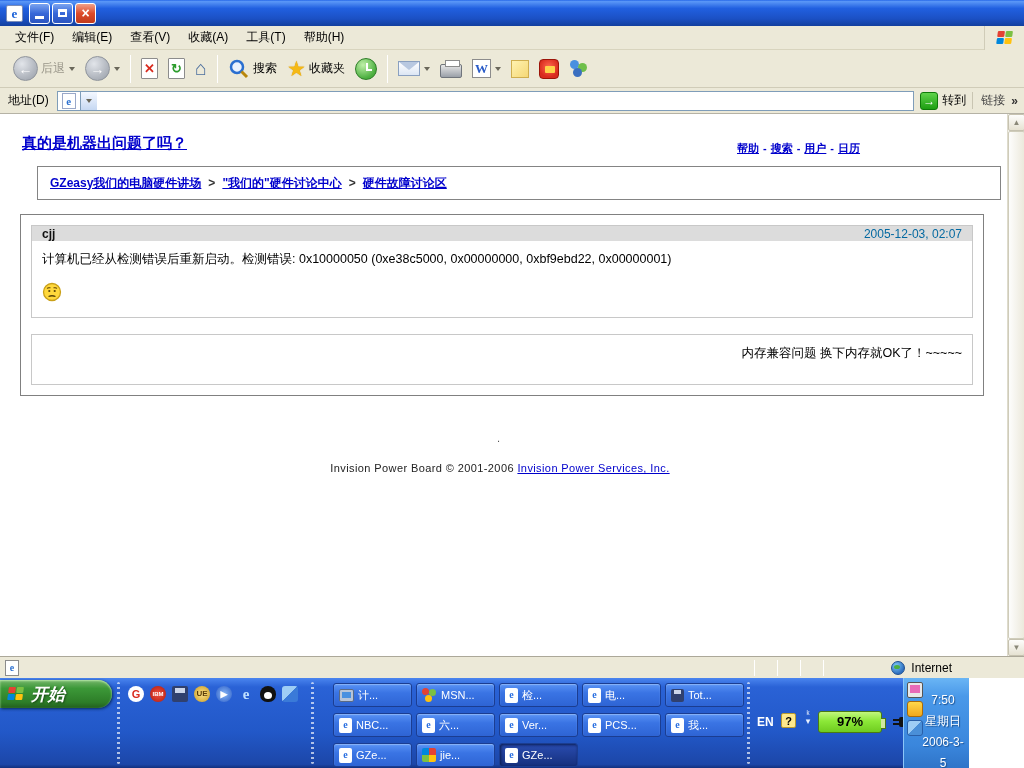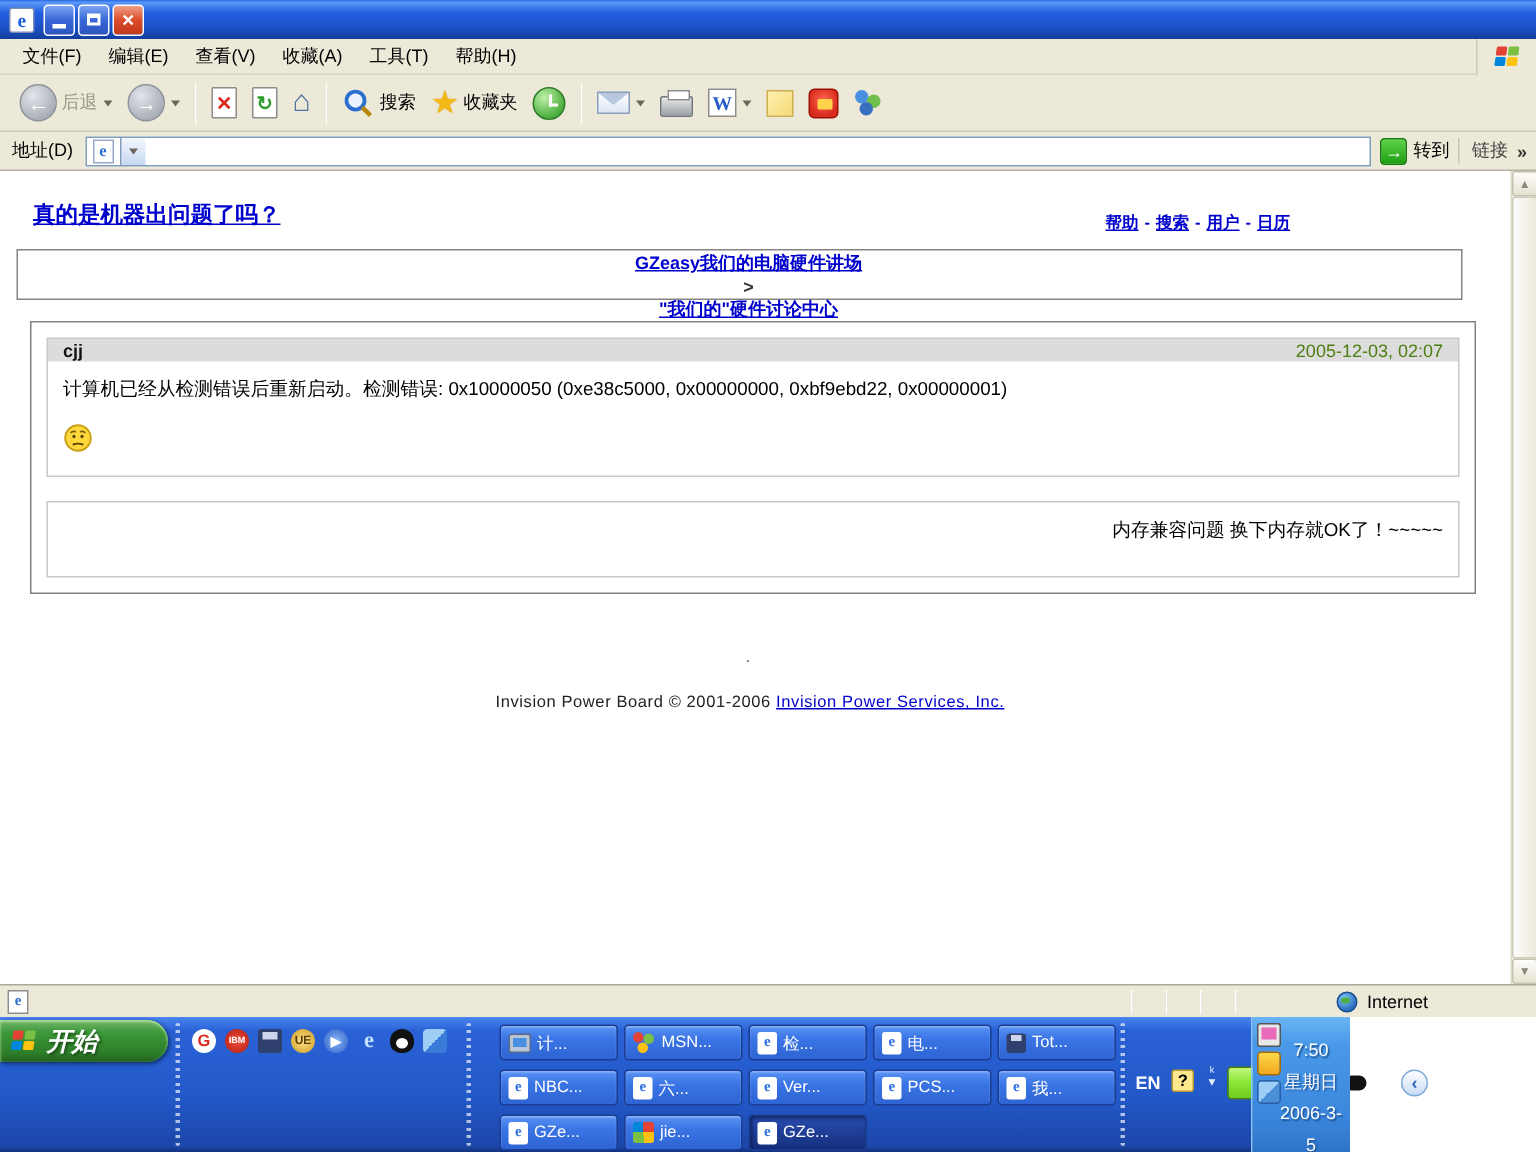--- a/index.html
+++ b/index.html
@@ -80,29 +80,29 @@
   .links-area { display:flex; align-items:center; gap:6px; border-left:1px solid #c9c5b2; padding-left:8px; margin-right:2px; }
   .links-area .lk { font-size:12px; color:#444; }
   .chev { font-size:12px; color:#333; font-weight:bold; }
 
   
   .viewport { position:absolute; left:0; top:114px; width:1024px; height:542px; background:#fff; }
   .page-title-link { position:absolute; left:22px; top:20px; font-size:15px; font-weight:bold; color:#0000cc; text-decoration:underline; }
   .top-links { position:absolute; left:735px; top:27px; font-size:11px; font-weight:bold; }
   .top-links a { color:#0000cc; text-decoration:underline; margin:0 2px; }
   .top-links .sep { color:#0000cc; margin:0 2px; }
-  .crumb-box { position:absolute; left:11px; top:52px; width:964px; height:34px; border:1px solid #848484;
-    display:flex; align-items:center; padding-left:12px; font-size:12px; font-weight:bold;flex-direction:column; }
+  .crumb-box { position:absolute; left:37px; top:52px; width:964px; height:34px; border:1px solid #848484;
+    display:flex; align-items:center; padding-left:12px; font-size:12px; font-weight:bold; }
   .crumb-box a { color:#0000cc; text-decoration:underline; }
   .crumb-box .sep { color:#333; margin:0 7px; font-weight:bold; }
   .posts-box { position:absolute; left:20px; top:100px; width:964px; border:1px solid #808080; padding:10px; background:#fff; }
   .post { border:1px solid #c8c8c8; }
   .post-head { height:15px; background:#dcdcdc; display:flex; align-items:center; justify-content:space-between; padding:0 10px; }
   .post-author { font-size:12px; font-weight:bold; color:#111; }
-  .post-date { font-size:12px; color:#4d7c0f;text-align:right; }
+  .post-date { font-size:12px; color:#0369a1;text-align:right; }
   .post-body { padding:10px 10px 12px; font-size:12.5px; color:#000; }
   .post-gap { height:16px; }
   .emoticon { margin-top:14px; }
   .stray-dot { position:absolute; left:497px; top:318px; font-size:11px; color:#555; }
   .board-footer { position:absolute; left:0; top:348px; width:1000px; text-align:center; font-size:11px; color:#222; letter-spacing:0.4px; }
   .board-footer a { color:#0000cc; text-decoration:underline; }
 
   
   .vscroll { position:absolute; right:0; top:114px; width:17px; height:542px; background:#f6f5ef; border-left:1px solid #dedbcc; }
   .sbtn { position:absolute; left:0; width:17px; height:17px; background:linear-gradient(180deg,#fdfdfb,#e6e2d2);
@@ -114,21 +114,21 @@
   .statusbar { position:absolute; left:0; top:656px; width:1024px; height:22px; background:#ece9d8;
     border-top:1px solid #aca899; display:flex; align-items:center; font-size:12px; }
   .status-ic { width:14px; height:16px; background:#fff; border:1px solid #8c8c8c; margin:0 6px 0 5px;
     color:#2a6fd0; font:bold 10px/14px "Liberation Serif",serif; text-align:center; }
   .ssep { width:1px; height:16px; background:#c0bcab; border-right:1px solid #fff; margin-left:22px; }
   .zone { position:absolute; right:72px; display:flex; align-items:center; gap:6px; }
   .globe { width:14px; height:14px; border-radius:50%; background:radial-gradient(circle at 35% 30%,#7ec8f5,#2f6fc0 70%); border:1px solid #1d4f90; position:relative; }
   .globe:before { content:""; position:absolute; left:2px; top:3px; width:6px; height:4px; background:#4caf3f; border-radius:50%; }
 
   
-  .taskbar { position:absolute; left:0; top:678px; width:900px; height:90px;
+  .taskbar { position:absolute; left:0; top:678px; width:969px; height:90px;
     background:linear-gradient(180deg,#4a85ef 0%,#2a62d6 10%,#2258c8 60%,#1c46a8 96%,#12307e 100%); }
   .start-btn { position:absolute; left:0; top:2px; width:112px; height:28px; border-radius:0 14px 14px 0;
     background:linear-gradient(180deg,#74b56a 0%,#3c9838 30%,#2d7d28 80%,#225f1e 100%);
     box-shadow:inset 0 1px 2px #b8e8a8, 1px 1px 3px #0a2a5e; display:flex; align-items:center; gap:7px; padding-left:8px; }
   .start-label { color:#fff; font-size:17px; font-weight:bold; font-style:italic; text-shadow:1px 1px 2px #1a4a16; }
   .tb-dots { position:absolute; top:4px; width:3px; height:82px;
     background:repeating-linear-gradient(180deg, rgba(255,255,255,.65) 0 2px, rgba(0,0,0,0) 2px 5px); border-radius:2px; }
   .ql-icon { position:absolute; top:8px; width:16px; height:16px; border-radius:2px; font:bold 11px/16px "Liberation Sans",sans-serif; text-align:center; }
   .task-btn { position:absolute; width:79px; height:24px; border-radius:3px; border:1px solid #1b3d91;
     background:linear-gradient(180deg,#5a93f5 0%,#3a74e4 40%,#2e64d4 100%); box-shadow:inset 0 1px 1px #8ab4f8;

